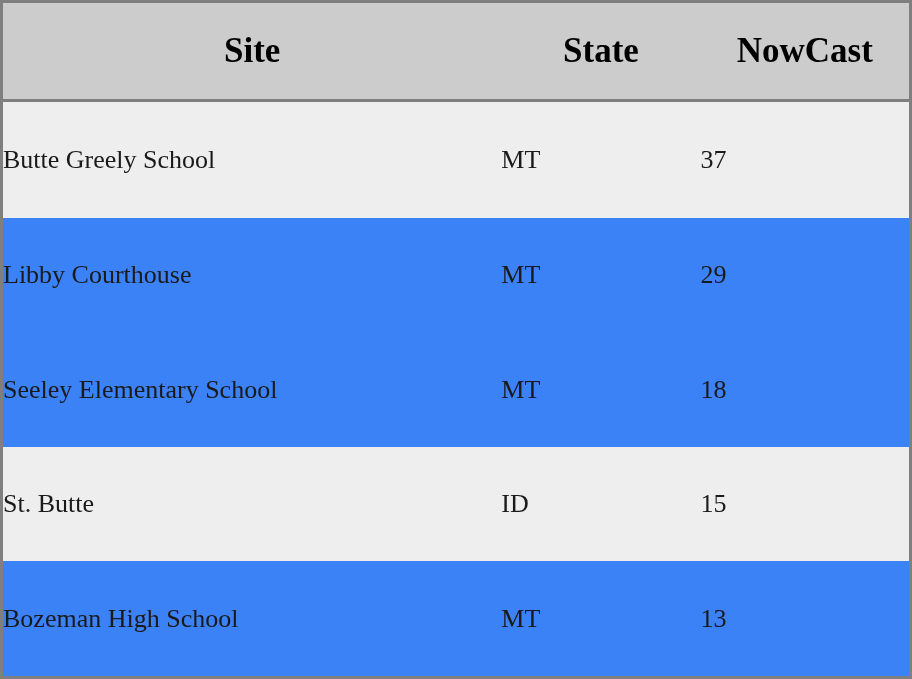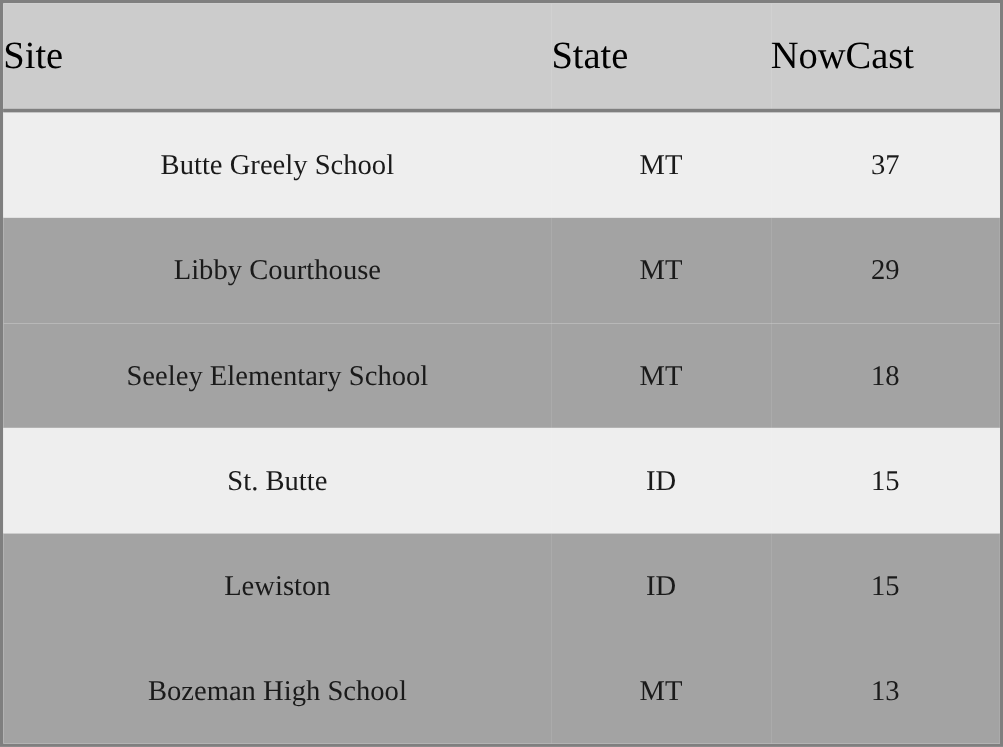--- a/index.html
+++ b/index.html
@@ -25,43 +25,42 @@
     height: 100%;
     border-collapse: collapse;
     table-layout: fixed;
   }
   thead tr.header-row {
     background: #cccccc;
   }
   thead th {
     border-bottom: 3px solid #7f7f7f;
     font-family: "Liberation Serif", serif;
-    font-weight: normal;
+    font-weight: bold;
     font-size: 35px;
     color: #000000;
-    text-align: left;
+    text-align: center;
     padding: 0;
     height: 96px;
     vertical-align: middle;
   }
   tbody td {
     font-family: "Liberation Serif", serif;
     font-size: 26px;
     color: #1a1a1a;
-    text-align: center;
     padding: 0;
     height: 58px;
     vertical-align: middle;
     border: none;
   }
   tbody tr.row-odd {
     background: #eeeeee;
   }
   tbody tr.row-even {
-    background: #a3a3a3;
+    background: #3b82f6;
     padding-left: 33px;
   }
   col.col-site { width: 55%; }
   col.col-state { width: 22%; }
   col.col-nowcast { width: 23%; }
 </style>
 </head>
 <body>
 
 <div class="table-frame">
@@ -93,24 +92,19 @@
         <td>Seeley Elementary School</td>
         <td>MT</td>
         <td>18</td>
       </tr>
       <tr class="row-odd">
         <td>St. Butte</td>
         <td>ID</td>
         <td>15</td>
       </tr>
       <tr class="row-even">
-        <td>Lewiston</td>
-        <td>ID</td>
-        <td>15</td>
-      </tr>
-      <tr class="row-even">
         <td>Bozeman High School</td>
         <td>MT</td>
         <td>13</td>
       </tr>
     </tbody>
   </table>
 </div>
 
 </body></html>

